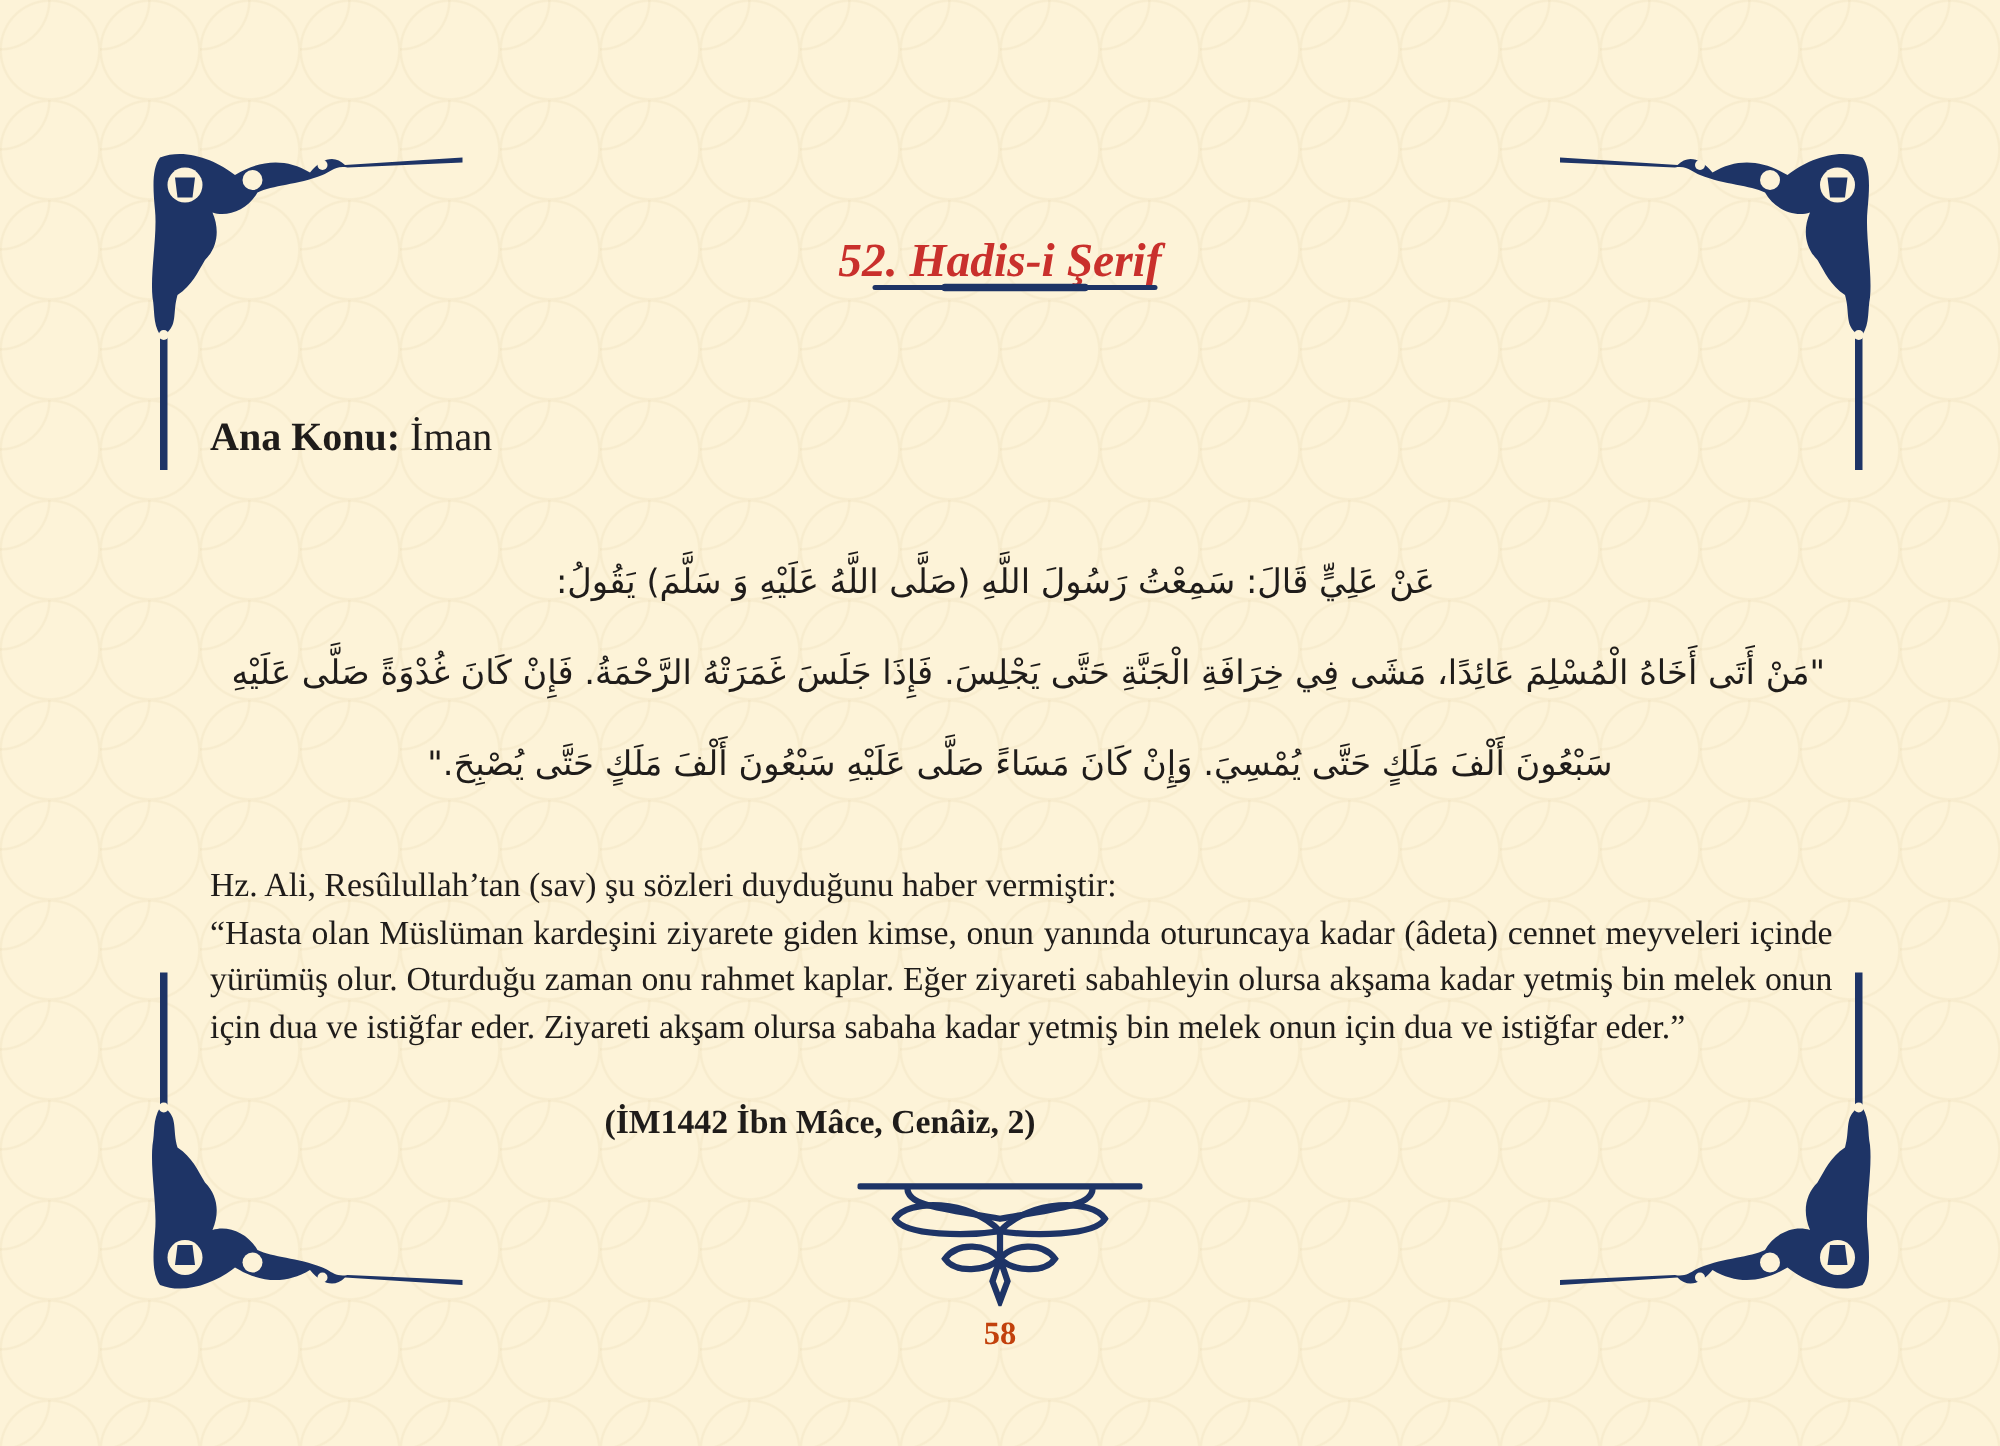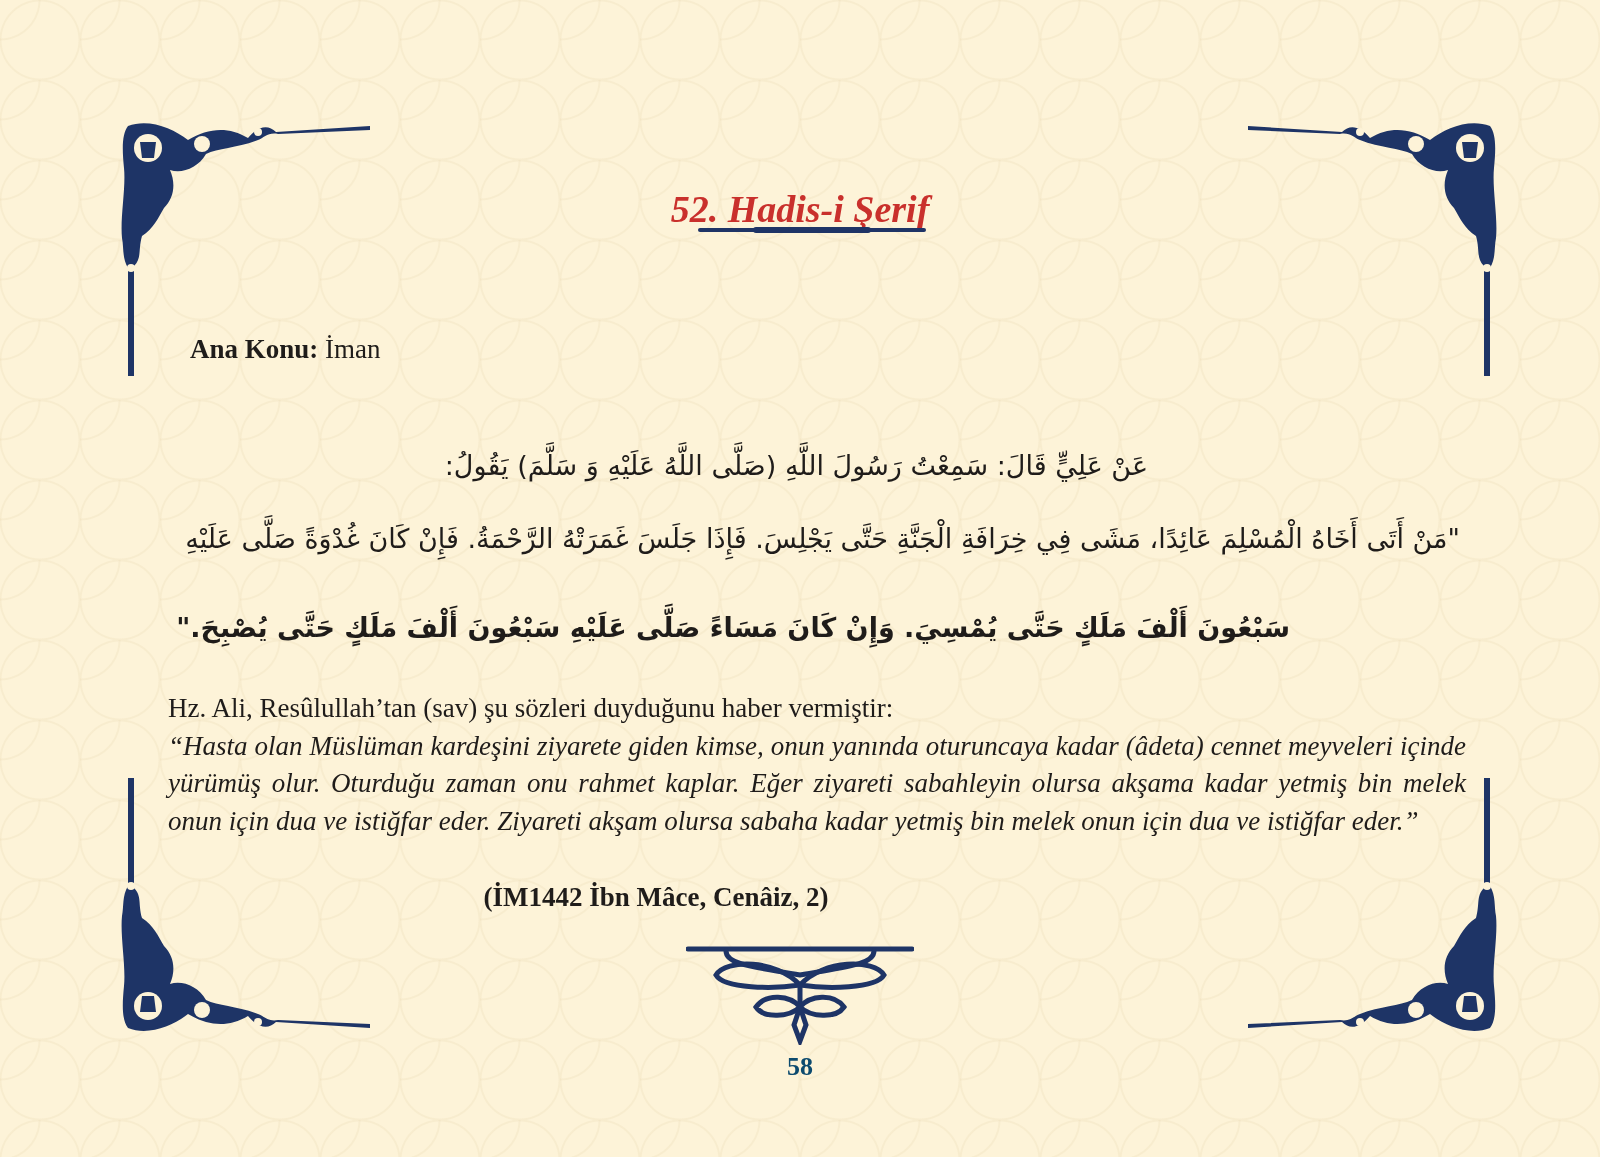--- a/index.html
+++ b/index.html
@@ -33,50 +33,50 @@
   }
   .title-rule {
     position: absolute; left: 698px; top: 228px; width: 228px; height: 4px;
     background: #1e3466; border-radius: 2px;
   }
   .title-rule::after {
     content: ""; position: absolute; left: 55px; top: -1px; width: 118px; height: 6px;
     background: #1e3466; border-radius: 3px;
   }
 
-  .meta { position: absolute; left: 168px; top: 330px; font-size: 27px; line-height: 38px; margin-left: 22px; }
+  .meta { position: absolute; left: 168px; top: 330px; font-size: 32px; line-height: 38px; }
   .meta b { font-weight: bold; }
 
   .arabic {
     position: absolute; direction: rtl; text-align: right;
     font-family: "DejaVu Sans", sans-serif;
     font-size: 27px; color: #1f1c1a;
     white-space: nowrap;
   }
   .ar1 { right: 452px; top: 450px; text-align: right; }
   .ar2 { right: 140px; top: 523px; }
-  .ar3 { right: 310px; top: 612px; font-weight: bold; }
+  .ar3 { right: 310px; top: 596px; }
 
   .body-text {
     position: absolute; left: 168px; top: 690px; width: 1298px;
     font-size: 27px; line-height: 37.5px;
   }
   .body-text .intro { display: block; }
-  .body-text .quote { display: block; font-style: italic; text-align: justify; }
+  .body-text .quote { display: block; text-align: justify; }
 
   .source {
     position: absolute; left: 0; width: 1312px; top: 882px;
     text-align: center; font-weight: bold; font-size: 27px;
   }
   .bottom-ornament { position: absolute; left: 686px; top: 945px; width: 228px; height: 100px; }
   .bottom-ornament svg { width: 100%; height: 100%; }
 
   .page-number {
     position: absolute; left: 0; width: 1600px; top: 1052px;
-    text-align: center; color: #0c4a6e; font-weight: bold; font-size: 26px;
+    text-align: center; color: #c2410c; font-weight: bold; font-size: 26px;
   }
 </style>
 </head>
 <body>
 
 <div class="bg-pattern"></div>
 
 <div class="corner tl">
   <svg viewBox="0 0 260 260" fill="#1e3466">
     <path d="M10 8 C30 0 55 10 70 22 C90 10 110 8 130 20 C140 8 150 6 158 14 L252 8 L252 12 L160 16 C150 14 146 20 140 22 C120 30 100 30 88 36 C80 50 64 56 52 52 C58 66 56 80 46 90 C40 100 36 110 24 118 C20 132 24 140 16 148 L16 258 L10 258 L10 150 C4 140 6 130 4 120 C2 100 8 70 6 50 C4 30 4 16 10 8 Z"></path>

